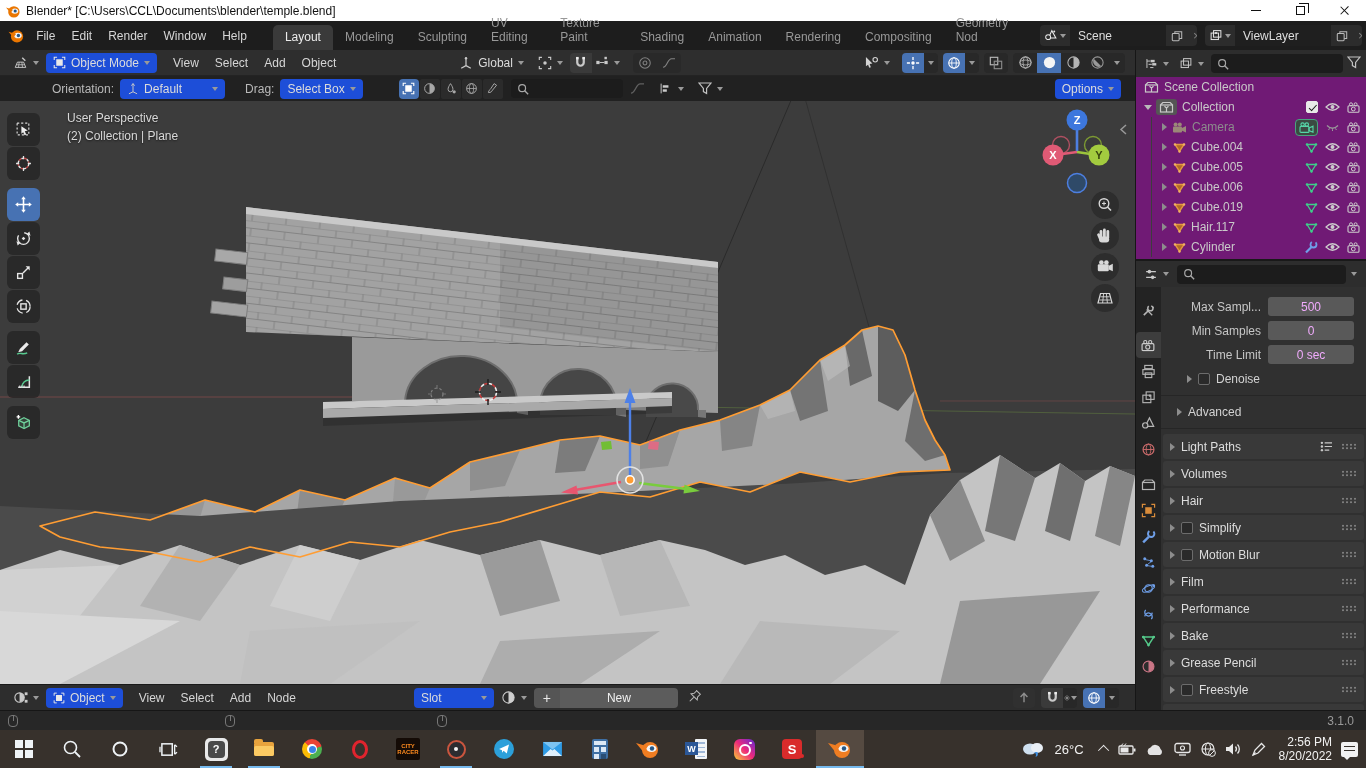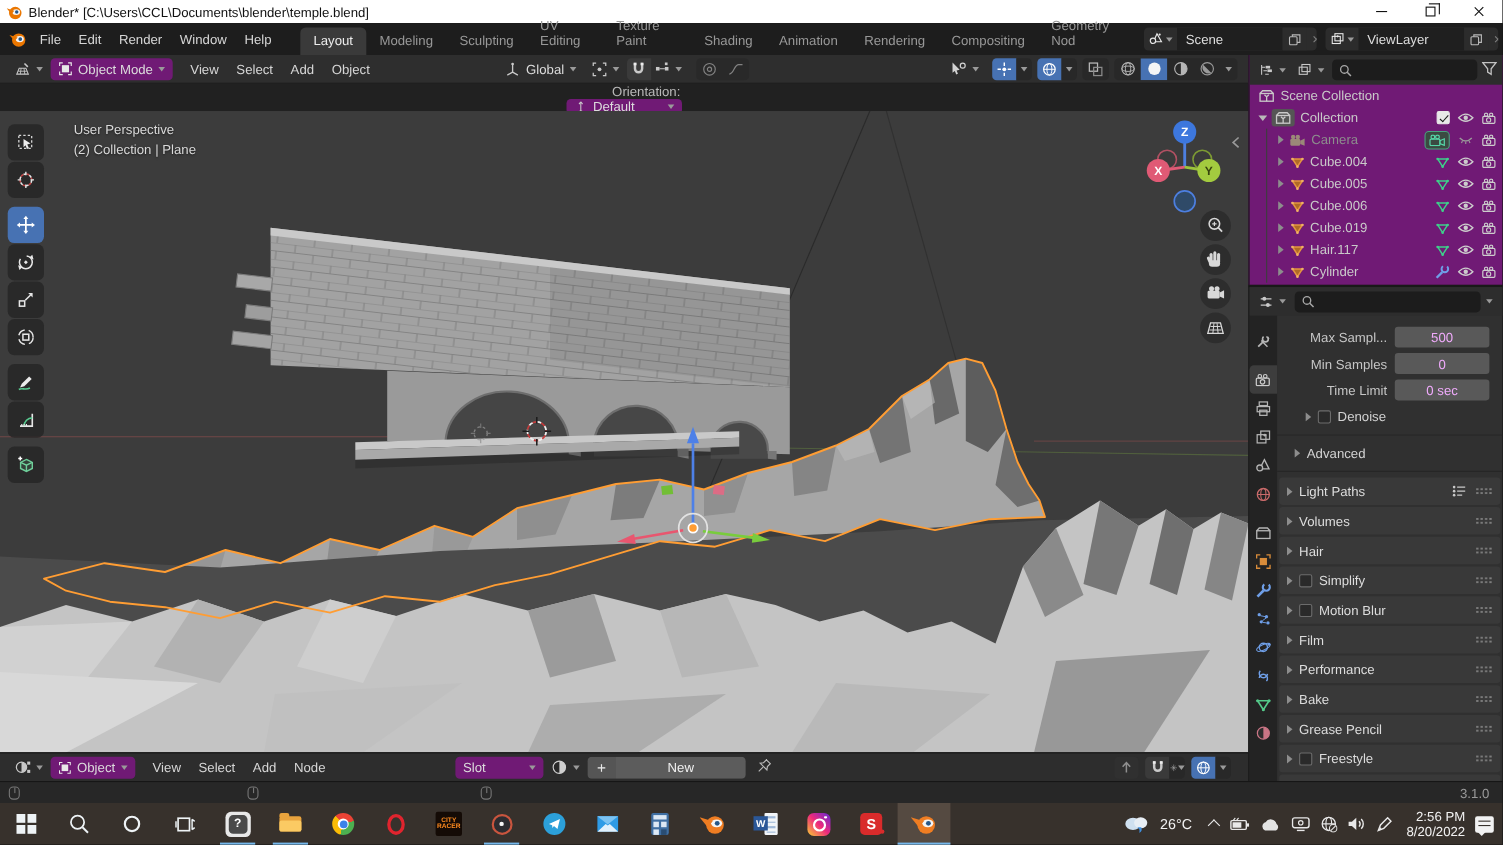--- a/index.html
+++ b/index.html
@@ -31,22 +31,22 @@
   .tab { padding:5px 12px 6px; color:#989898; }
   .tab.active { background:#3a3a3a; color:#ececec; border-radius:5px 5px 0 0; }
   .idblock { display:flex; align-items:center; background:#2c2c2c; border-radius:4px; height:21px; overflow:hidden; }
   .idblock .icbtn { padding:0 4px; display:flex; align-items:center; gap:2px; height:100%; }
   .idblock .idname { background:#1f1f1f; height:100%; display:flex; align-items:center; padding:0 8px; min-width:96px; color:#dedede; }
   .idblock .side { padding:0 5px; display:flex; align-items:center; height:100%; background:#2c2c2c; color:#9a9a9a; }
   .xglyph { color:#808080; font-size:13px; padding:0 5px; }
 
   
   #vph1 { top:50px; left:0; width:1135px; height:26px; background:#2e2e2e; display:flex; align-items:center; padding:0 6px; border-bottom:1px solid #232323; }
-  #vph2 { top:76px; left:0; width:1135px; height:25px; background:#212121; display:flex; align-items:center; padding:0 6px;flex-direction:column; }
-  .dd { background:#701a75; border-radius:4px; height:20px; display:inline-flex; align-items:center; gap:5px; padding:0 7px; color:#dcdcdc; }
+  #vph2 { top:76px; left:0; width:1135px; height:25px; background:#212121; display:flex; align-items:center; padding:0 6px; }
+  .dd { background:#1d4ed8; border-radius:4px; height:20px; display:inline-flex; align-items:center; gap:5px; padding:0 7px; color:#dcdcdc; }
   .flat { background:transparent; }
   .tgl { width:22px; height:20px; border-radius:4px 0 0 4px; background:#282828; display:inline-flex; align-items:center; justify-content:center; }
   .tgl.on { background:#4772b3; }
   .tglchev { width:14px; height:20px; border-radius:0 4px 4px 0; background:#282828; display:inline-flex; align-items:center; justify-content:center; }
   .seg { display:inline-flex; background:#282828; border-radius:4px; overflow:hidden; height:20px; }
   .seg .sbtn { width:24px; display:flex; align-items:center; justify-content:center; }
   .seg .sbtn.on { background:#4772b3; }
   .lbl { color:#b9b9b9; padding:0 6px; }
   .srch { background:#1c1c1c; border-radius:4px; height:19px; display:inline-flex; align-items:center; padding:0 6px; gap:5px; }
   .mode5 { display:inline-flex; gap:1px; }

